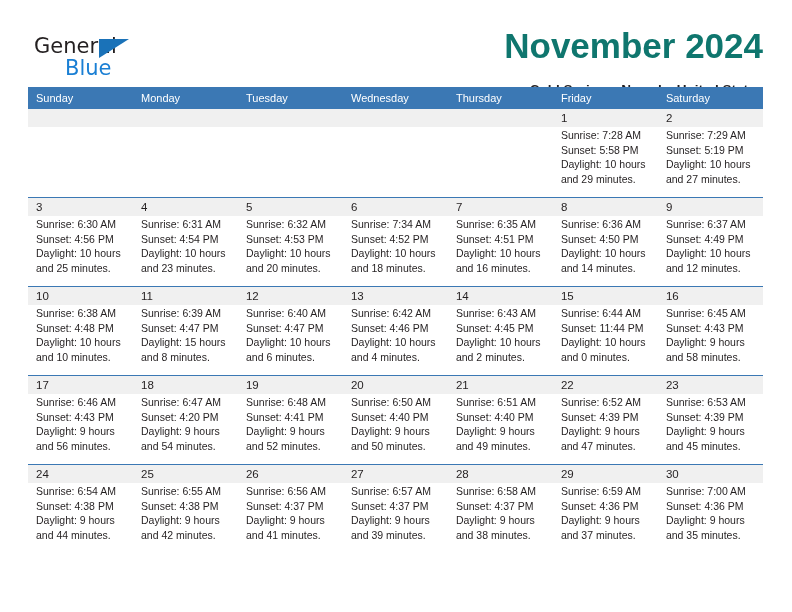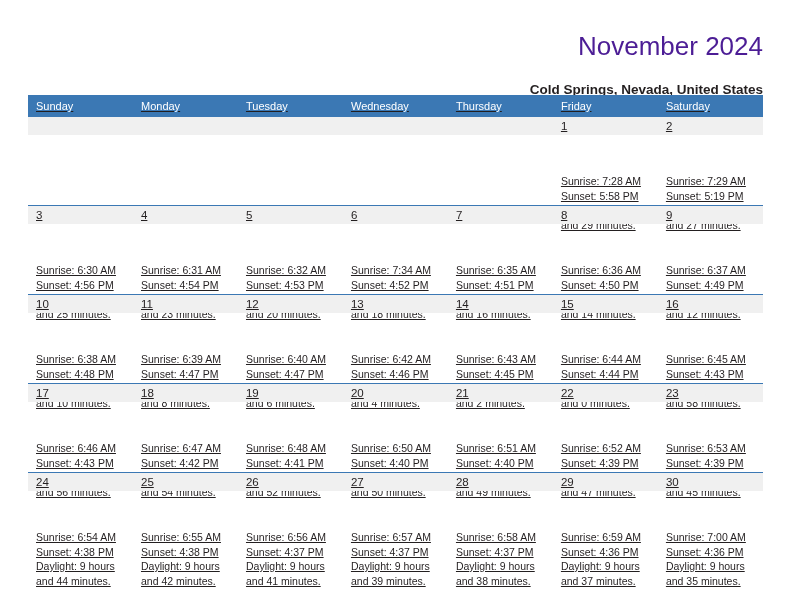--- a/index.html
+++ b/index.html
@@ -66,44 +66,43 @@
     font-weight: 400;
     line-height: 24px;
   }
   .title-block {
     position: absolute;
     right: 0;
     top: 0;
     text-align: right;
   }
   .cal-title {
-    font-size: 26px;
-    font-weight: 400;
-    color: #4c1d95;
+    font-size: 35px;
+    font-weight: 700;
+    color: #0f766e;
     line-height: 32px;
     white-space: nowrap;
   }
   .cal-subtitle {
     margin-top: 19px;
     font-size: 13.5px;
     font-weight: bold;
     color: #231f20;
     line-height: 18px;
     white-space: nowrap;
   }
 
   
   .calendar {
     position: absolute;
     left: 28px;
-    top: 95px;
+    top: 87px;
     width: 735px;
     border-collapse: collapse;
     table-layout: fixed;
-    text-decoration: underline;
   }
   .calendar th {
     background: #3b78b4;
     color: #ffffff;
     font-size: 11px;
     font-weight: normal;
     text-align: left;
     padding: 5px 0 5px 8px;
     height: 11px;
     border: none;
@@ -132,40 +131,44 @@
     line-height: 18px;
     padding-left: 8px;
     font-size: 11.5px;
     color: #231f20;
     box-sizing: border-box;
   }
   .cell.empty .daynum-band {
     background: #f0f0f0;
   }
   .details {
-    padding: 8px 6px 0 8px;
+    padding: 1px 6px 0 8px;
     font-size: 10.5px;
     line-height: 14.6px;
     color: #231f20;
-    margin-top: 31px;
   }
   .details div {
     white-space: nowrap;
   }
   .details .daylight {
     white-space: normal;
   }
 </style>
 </head>
 <body>
 
 <div class="page">
 
   <div class="header">
 
+    <div class="logo">
+      <span class="logo-general">General</span>
+      <span class="logo-tri"></span>
+      <span class="logo-blue">Blue</span>
+    </div>
 
     <div class="title-block">
       <div class="cal-title">November 2024</div>
       <div class="cal-subtitle">Cold Springs, Nevada, United States</div>
     </div>
 
   </div>
 
   <table class="calendar">
     <colgroup>
@@ -385,21 +388,21 @@
                 <div>Sunset: 4:45 PM</div>
                 <div class="daylight">Daylight: 10 hours and 2 minutes.</div>
               </div>
             </div>
           </td>
         <td>
             <div class="cell">
               <div class="daynum-band">15</div>
               <div class="details">
                 <div>Sunrise: 6:44 AM</div>
-                <div>Sunset: 4:44 PM</div>
+                <div>Sunset: 11:44 PM</div>
                 <div class="daylight">Daylight: 10 hours and 0 minutes.</div>
               </div>
             </div>
           </td>
         <td>
             <div class="cell">
               <div class="daynum-band">16</div>
               <div class="details">
                 <div>Sunrise: 6:45 AM</div>
                 <div>Sunset: 4:43 PM</div>
@@ -418,21 +421,21 @@
                 <div>Sunset: 4:43 PM</div>
                 <div class="daylight">Daylight: 9 hours and 56 minutes.</div>
               </div>
             </div>
           </td>
         <td>
             <div class="cell">
               <div class="daynum-band">18</div>
               <div class="details">
                 <div>Sunrise: 6:47 AM</div>
-                <div>Sunset: 4:42 PM</div>
+                <div>Sunset: 4:20 PM</div>
                 <div class="daylight">Daylight: 9 hours and 54 minutes.</div>
               </div>
             </div>
           </td>
         <td>
             <div class="cell">
               <div class="daynum-band">19</div>
               <div class="details">
                 <div>Sunrise: 6:48 AM</div>
                 <div>Sunset: 4:41 PM</div>

